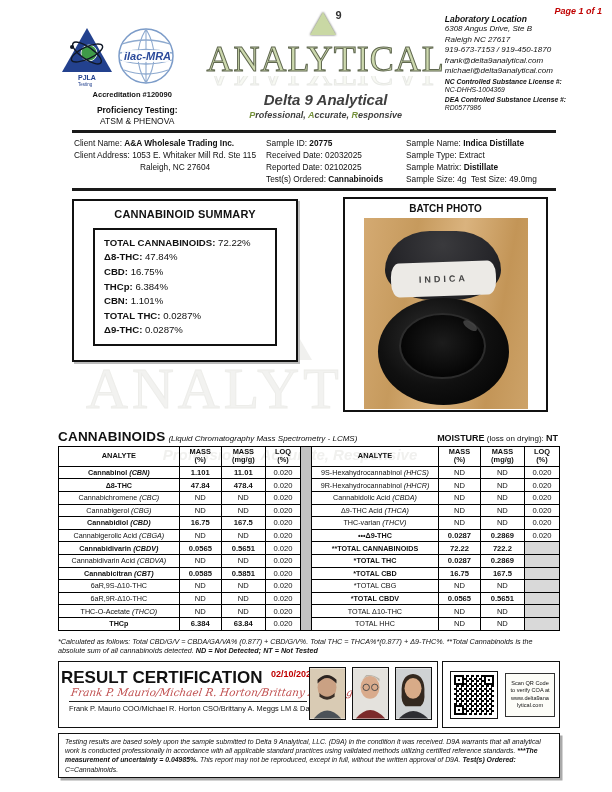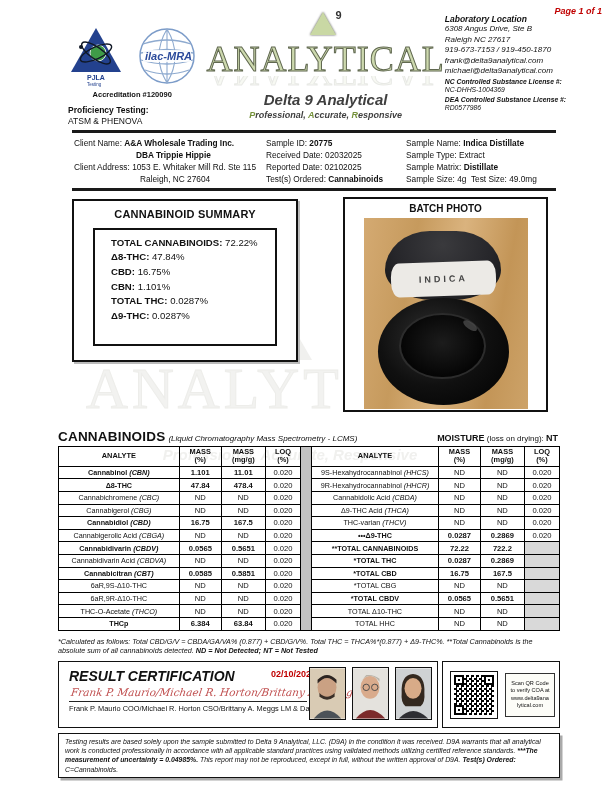--- a/index.html
+++ b/index.html
@@ -12,23 +12,23 @@
   
   .watermark { position:absolute; left:50px; top:322px; width:480px; text-align:center; z-index:0; }
   .wm-tri { width:0; height:0; margin:0 auto; border-left:22px solid transparent; border-right:22px solid transparent; border-bottom:38px solid #f0f0ee; position:relative; }
   .wm-word { font-family:"Liberation Serif", serif; font-size:58px; letter-spacing:4px; color:#f2f2f0; -webkit-text-stroke:1px #ededea; line-height:1; }
   .wm-tag { margin-top:28px; font-size:15px; font-weight:bold; font-style:italic; color:#f0f0ee; }
   .z { position:relative; z-index:1; }
   
   .page-num { position:absolute; top:6px; right:10px; font-size:9px; font-weight:bold; font-style:italic; color:#c00000; z-index:2; }
   header { display:flex; margin:12px 10px 0 58px; height:118px; }
   .hdr-left { width:168px; text-align:center; padding-top:14px; }
-  .logo-row { display:flex; justify-content:center; gap:12px; align-items:flex-start; height:62px; }
+  .logo-row { display:flex; justify-content:flex-start; gap:0; align-items:flex-start; height:62px; }
   .accred { font-size:7.5px; font-weight:bold; margin-top:2px; }
-  .prof { text-align:left; margin:6px 0 0 10px; font-size:8.5px; line-height:11px; }
+  .prof { text-align:center; margin:6px 0 0 10px; font-size:8.5px; line-height:11px; }
   .prof b { display:block; }
   .hdr-center { flex:1; text-align:center; }
   .tri-wrap { height:30px; position:relative; }
   .tri { display:inline-block; width:0; height:0; border-left:13px solid transparent; border-right:13px solid transparent; border-bottom:23px solid #c9d8a4; filter:drop-shadow(0 0 1px #555); vertical-align:bottom; }
   .tri-nine { font-size:11px; font-weight:bold; color:#333; vertical-align:top; position:relative; top:-3px; }
   .logo-word { font-family:"Liberation Serif", serif; font-size:36px; line-height:34px; letter-spacing:1px; color:#cdd9ae; -webkit-text-stroke:1px #606850; white-space:nowrap; }
   .logo-reflect { height:14px; overflow:hidden; opacity:.14; transform:scaleY(-1); }
   .logo-company { font-size:15px; font-weight:bold; font-style:italic; color:#3f3f3f; margin-top:1px; }
   .logo-tagline { font-size:9px; font-weight:bold; font-style:italic; color:#3f3f3f; margin-top:2px; }
   .logo-tagline .g { color:#76923c; }
@@ -40,21 +40,21 @@
   
   .rule { margin-left:72px; width:484px; height:2.5px; background:#1a1a1a; }
   .client { display:flex; margin:4px 0 3px 74px; width:486px; font-size:8.3px; line-height:12.2px; }
   .client .c1 { width:192px; } .client .c2 { width:140px; } .client .c3 { width:154px; }
   .lbl { font-weight:normal; } .val-b { font-weight:bold; }
   .indent1 { padding-left:62px; } .indent2 { padding-left:66px; }
   
   .boxes { position:relative; height:218px; margin-top:6px; }
   .summary-box { position:absolute; left:72px; top:2px; width:226px; height:163px; border:2.5px solid #111; background:#fff; box-shadow:2px 2px 0 #bbb; }
   .summary-title { text-align:center; font-size:11px; font-weight:bold; margin-top:7px; letter-spacing:.2px; }
-  .summary-inner { margin:8px auto 0 auto; width:184px; height:118px; border:2px solid #111; padding:6px 16px; }
+  .summary-inner { margin:8px auto 0 auto; width:184px; height:118px; border:2px solid #111; padding:6px 9px; }
   .sum-line { font-size:9.6px; line-height:14.6px; white-space:nowrap; }
   .photo-box { position:absolute; left:343px; top:0; width:205px; height:215px; border:2.5px solid #111; background:#fff; }
   .photo-title { text-align:center; font-size:10px; font-weight:bold; margin-top:4px; }
   .photo { position:relative; margin:4px auto 0 auto; width:164px; height:191px; overflow:hidden;
     background:linear-gradient(100deg,#d4aa72 0%,#c69a5d 28%,#dab37e 52%,#c39557 78%,#cda369 100%); }
   .jar-lid { position:absolute; left:13%; top:7%; width:71%; height:36%; background:radial-gradient(ellipse at 50% 20%, #3a3a3d 0%, #26262a 60%, #141416 100%); border-radius:46% 46% 50% 50% / 68% 68% 52% 52%; }
   .jar-label { position:absolute; left:5%; bottom:5%; width:90%; height:50%; background:#eceae6; transform:rotate(-2deg); border-radius:8% / 40%; display:flex; align-items:center; justify-content:center; font-size:9px; font-weight:bold; letter-spacing:3px; color:#444; }
   .jar-body { position:absolute; left:9%; top:42%; width:80%; height:56%; border-radius:50%; background:radial-gradient(ellipse at 42% 38%, #303030 0%, #101010 50%, #000 100%); }
   .jar-inner { position:absolute; left:16%; top:14%; width:66%; height:62%; border-radius:50%; background:radial-gradient(ellipse at 50% 45%, #1c1c1c 0%, #050505 70%); border:2px solid #2c2c2c; }
   .jar-glint { position:absolute; left:64%; top:22%; width:12%; height:7%; border-radius:50%; background:#4a4a4a; transform:rotate(35deg); opacity:.8; }
@@ -73,21 +73,21 @@
   .ctable td.v { font-size:7.6px; }
   .ctable .b { font-weight:bold; }
   .ctable td.gray { background:#d9d9d9; }
   .abbr { font-style:italic; }
   
   .footnote { margin:6px 0 0 58px; width:502px; font-size:7.2px; line-height:9.6px; font-style:italic; }
   .footnote b { font-weight:bold;text-align:right; }
   
   .cert-row { display:flex; margin:5px 0 0 58px; width:502px; height:67px; gap:4px; }
   .cert-box { position:relative; width:380px; height:67px; border:1.5px solid #111; background:#fff; }
-  .cert-title { position:absolute; left:10px; top:6px; font-size:14px; font-weight:bold; font-style:italic; }
+  .cert-title { position:absolute; left:2px; top:6px; font-size:17px; font-weight:bold; }
   .cert-date { position:absolute; left:212px; top:7px; font-size:9px; font-weight:bold; color:#c00000; }
   .cert-sig { position:absolute; left:12px; top:24px; width:230px; font-family:"DejaVu Serif", serif; font-style:italic; font-size:10.5px; color:#c05050; white-space:nowrap; transform:skewX(-8deg); }
   .cert-sigline { position:absolute; left:10px; top:39px; width:238px; border-bottom:1.2px solid #222; }
   .cert-names { position:absolute; left:10px; top:42px; width:250px; font-size:7.4px; line-height:9px; }
   .cert-photos { position:absolute; left:250px; top:5px; display:flex; gap:6px; }
   .headshot { width:37px; height:53px; border:1.5px solid #111; }
   .qr-box { position:relative; width:118px; height:67px; border:1.5px solid #111; background:#fff; }
   .qr { position:absolute; left:7px; top:9px; width:48px; height:48px; border:1px solid #111; padding:3px; }
   .qr-mod { width:100%; height:100%; position:relative;
     background:repeating-conic-gradient(#000 0% 25%, #fff 0% 50%); background-size:5px 5px; }
@@ -161,21 +161,20 @@
       <div class="lab-lic-label">DEA Controlled Substance License #:</div>
       <div class="lab-lic">RD0577986</div>
     </div>
   </header>
 
   <div class="rule z"></div>
 
   <section class="client z">
     <div class="c1">
       <div><span class="lbl">Client Name:</span> <span class="val-b">A&amp;A Wholesale Trading Inc.</span></div>
-      <div class="indent1 val-b">DBA Trippie Hippie</div>
       <div><span class="lbl">Client Address:</span> <span>1053 E. Whitaker Mill Rd. Ste 115</span></div>
       <div class="indent2">Raleigh, NC 27604</div>
     </div>
     <div class="c2">
       <div><span class="lbl">Sample ID:</span> <span class="val-b">20775</span></div>
       <div><span class="lbl">Received Date:</span> <span>02032025</span></div>
       <div><span class="lbl">Reported Date:</span> <span>02102025</span></div>
       <div><span class="lbl">Test(s) Ordered:</span> <span class="val-b">Cannabinoids</span></div>
     </div>
     <div class="c3">
@@ -188,20 +187,21 @@
 
   <div class="rule z"></div>
 
   <section class="boxes z">
     <div class="summary-box">
       <div class="summary-title">CANNABINOID SUMMARY</div>
       <div class="summary-inner">
           <div class="sum-line"><b>TOTAL CANNABINOIDS:</b> 72.22%</div>
           <div class="sum-line"><b>Δ8-THC:</b> 47.84%</div>
           <div class="sum-line"><b>CBD:</b> 16.75%</div>
+          <div class="sum-line"><b>THCp:</b> 6.384%</div>
           <div class="sum-line"><b>CBN:</b> 1.101%</div>
           <div class="sum-line"><b>TOTAL THC:</b> 0.0287%</div>
           <div class="sum-line"><b>Δ9-THC:</b> 0.0287%</div>
         </div>
     </div>
     <div class="photo-box">
       <div class="photo-title">BATCH PHOTO</div>
       <div class="photo">
         <div class="jar-lid">
           <div class="jar-label">INDICA</div>

